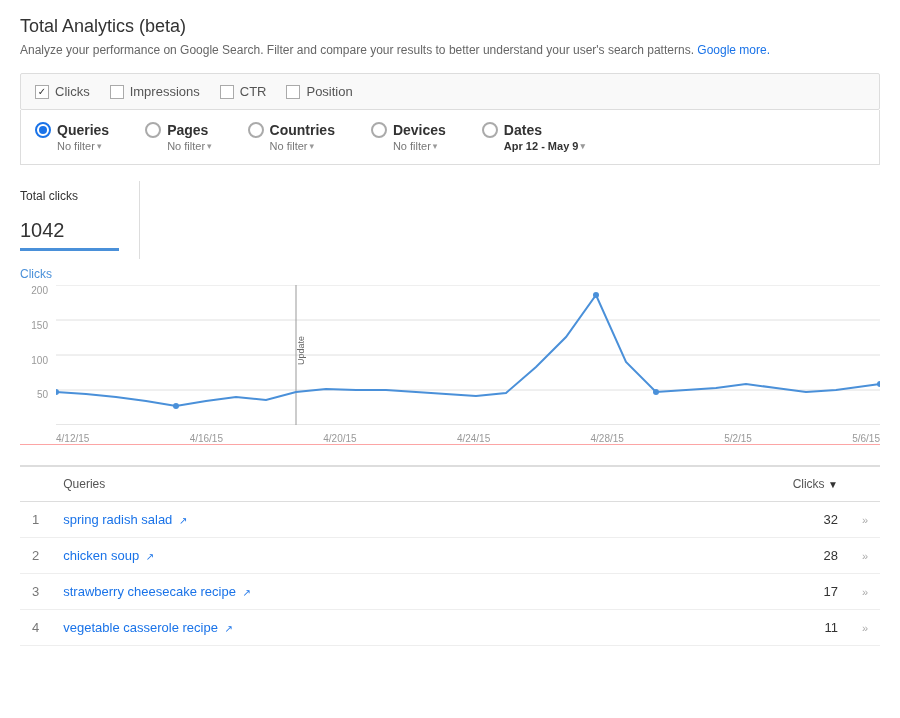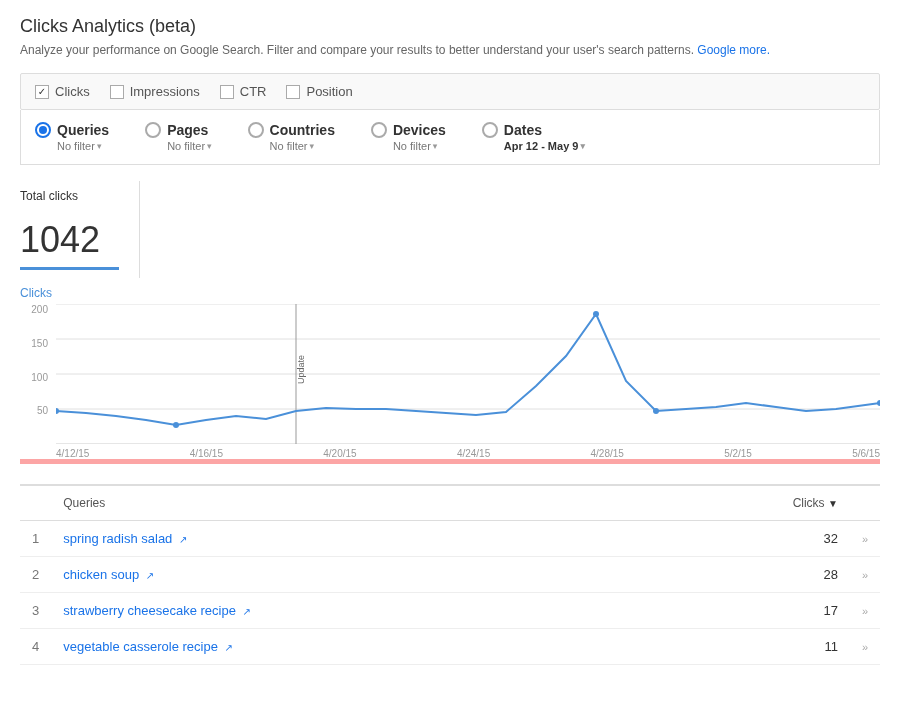--- a/index.html
+++ b/index.html
@@ -166,21 +166,21 @@
       min-width: 120px;
     }
 
     .stat-label {
       font-size: 12px;
       color: #333;
       margin-bottom: 16px;
     }
 
     .stat-value {
-      font-size: 36px;
+      font-size: 20px;
       color: #333;
       font-weight: normal;
       margin-bottom: 6px;
     }
 
     .stat-underline {
       height: 3px;
       background: #4a90d9;
       width: 100%;
     }
@@ -194,21 +194,21 @@
       font-size: 12px;
       color: #4a90d9;
       margin-bottom: 4px;
       padding-left: 0;
     }
 
     .chart-container {
       position: relative;
       width: 860px;
       height: 160px;
-      border-bottom: 5px solid #fca5a5;
+      border-bottom: 1px solid #fca5a5;
     }
 
     .chart-y-labels {
       position: absolute;
       left: 0;
       top: 0;
       bottom: 20px;
       width: 32px;
       display: flex;
       flex-direction: column;
@@ -315,21 +315,21 @@
 
     .double-arrow {
       color: #aaa;
     }
   </style>
 </head>
 <body>
 
 <div class="page-container">
 
-  <h1 class="page-title">Clicks Analytics (beta)</h1>
+  <h1 class="page-title">Total Analytics (beta)</h1>
   <p class="page-description">
     <span>Analyze your performance on Google Search. Filter and compare your results to better understand your user's search patterns.</span>
     <a href="#">Google more.</a>
   </p>
 
   <div class="metrics-bar">
     <div class="metric-item">
       <div class="metric-checkbox checked"></div>
       <span class="metric-label">Clicks</span>
     </div>

